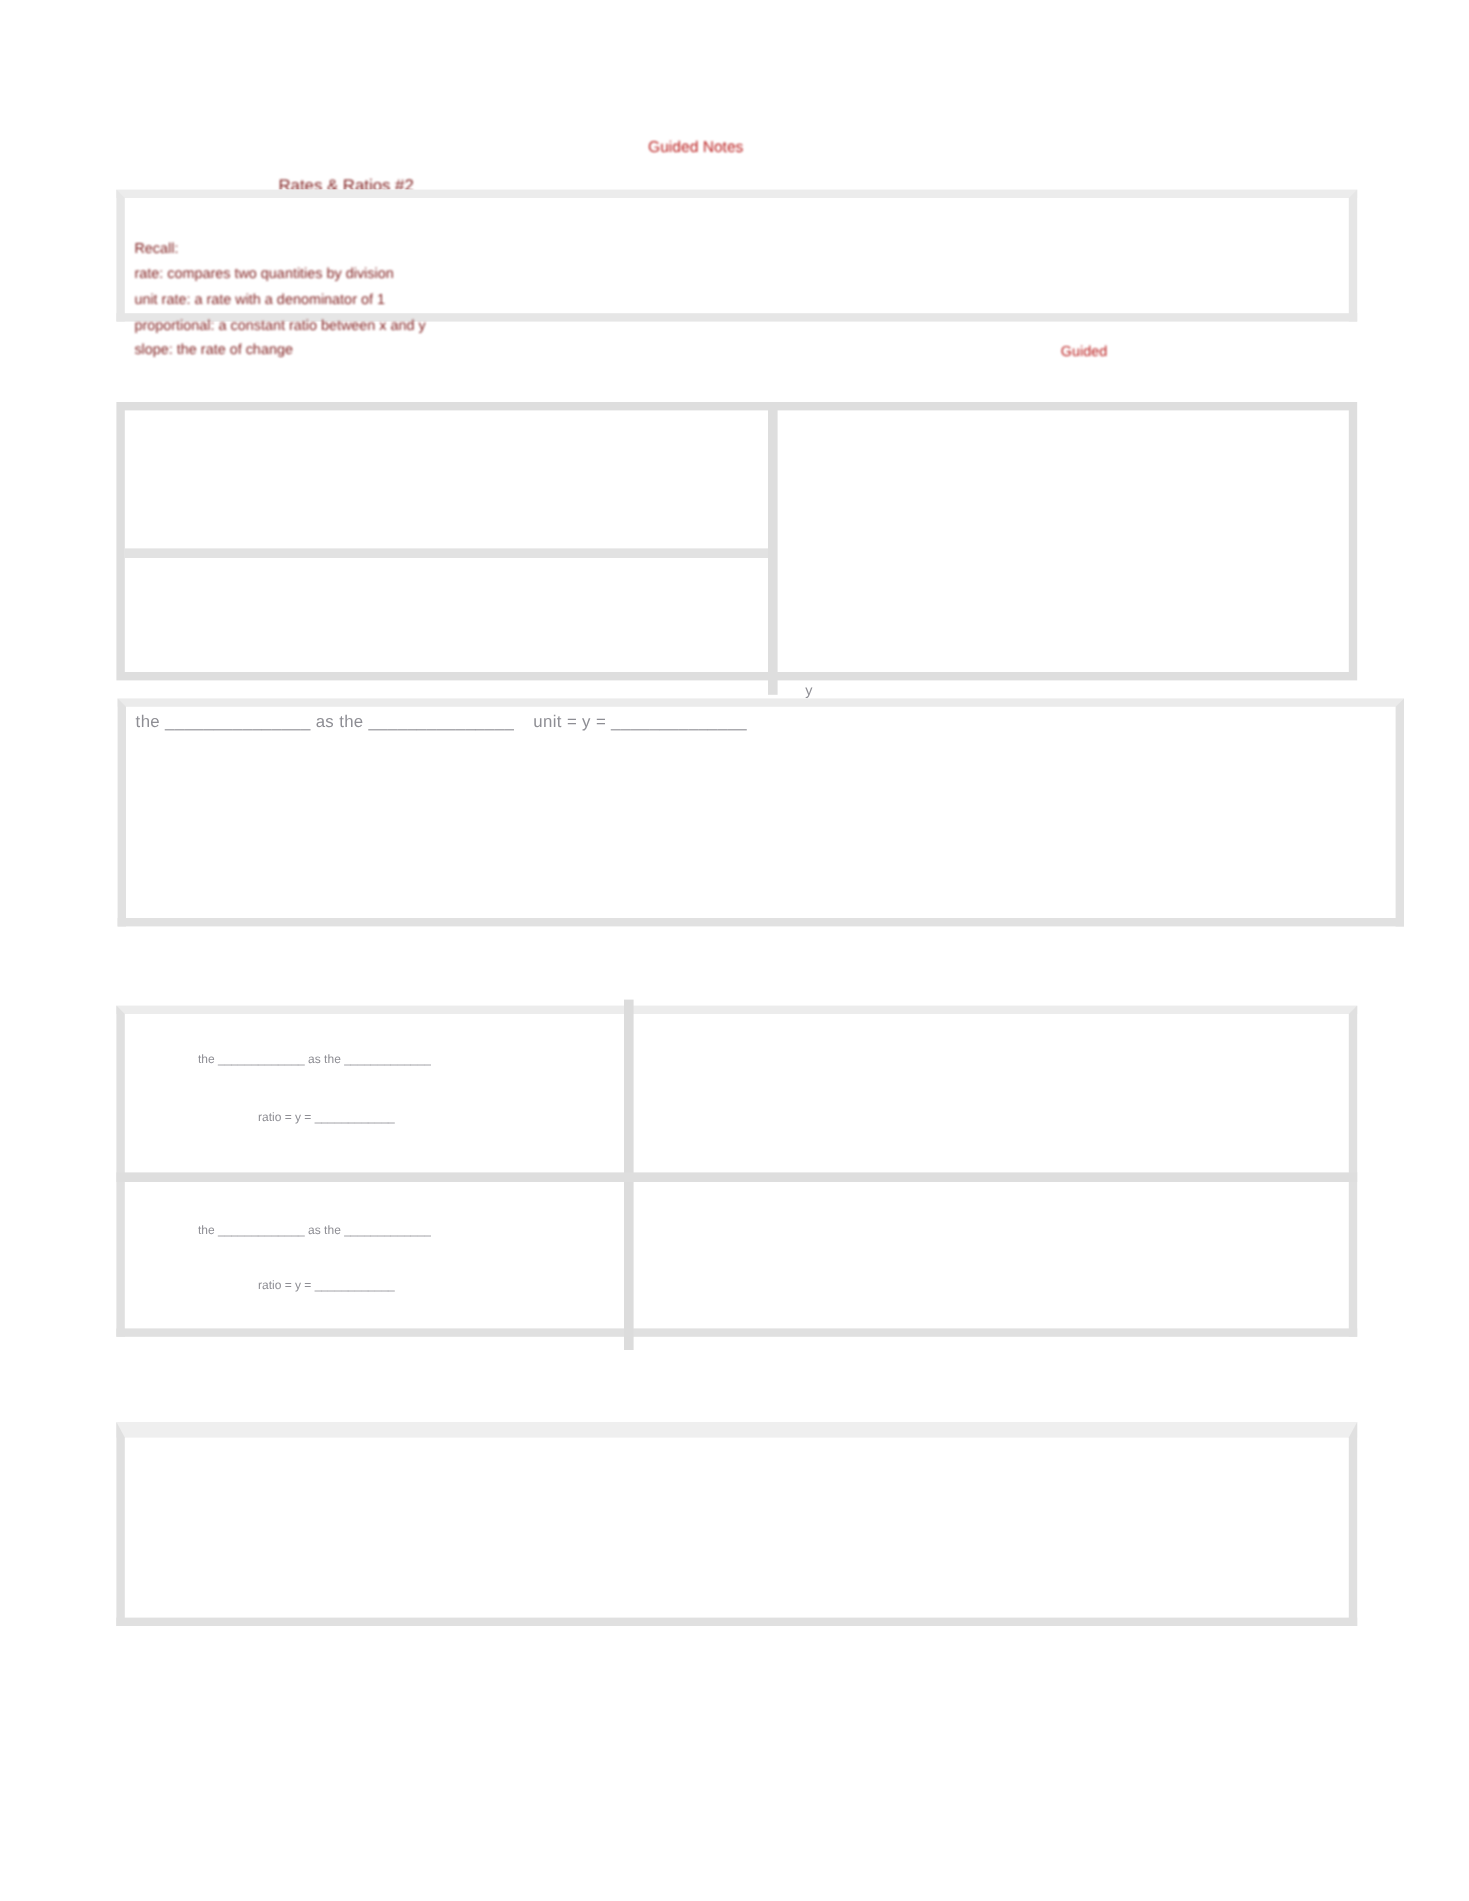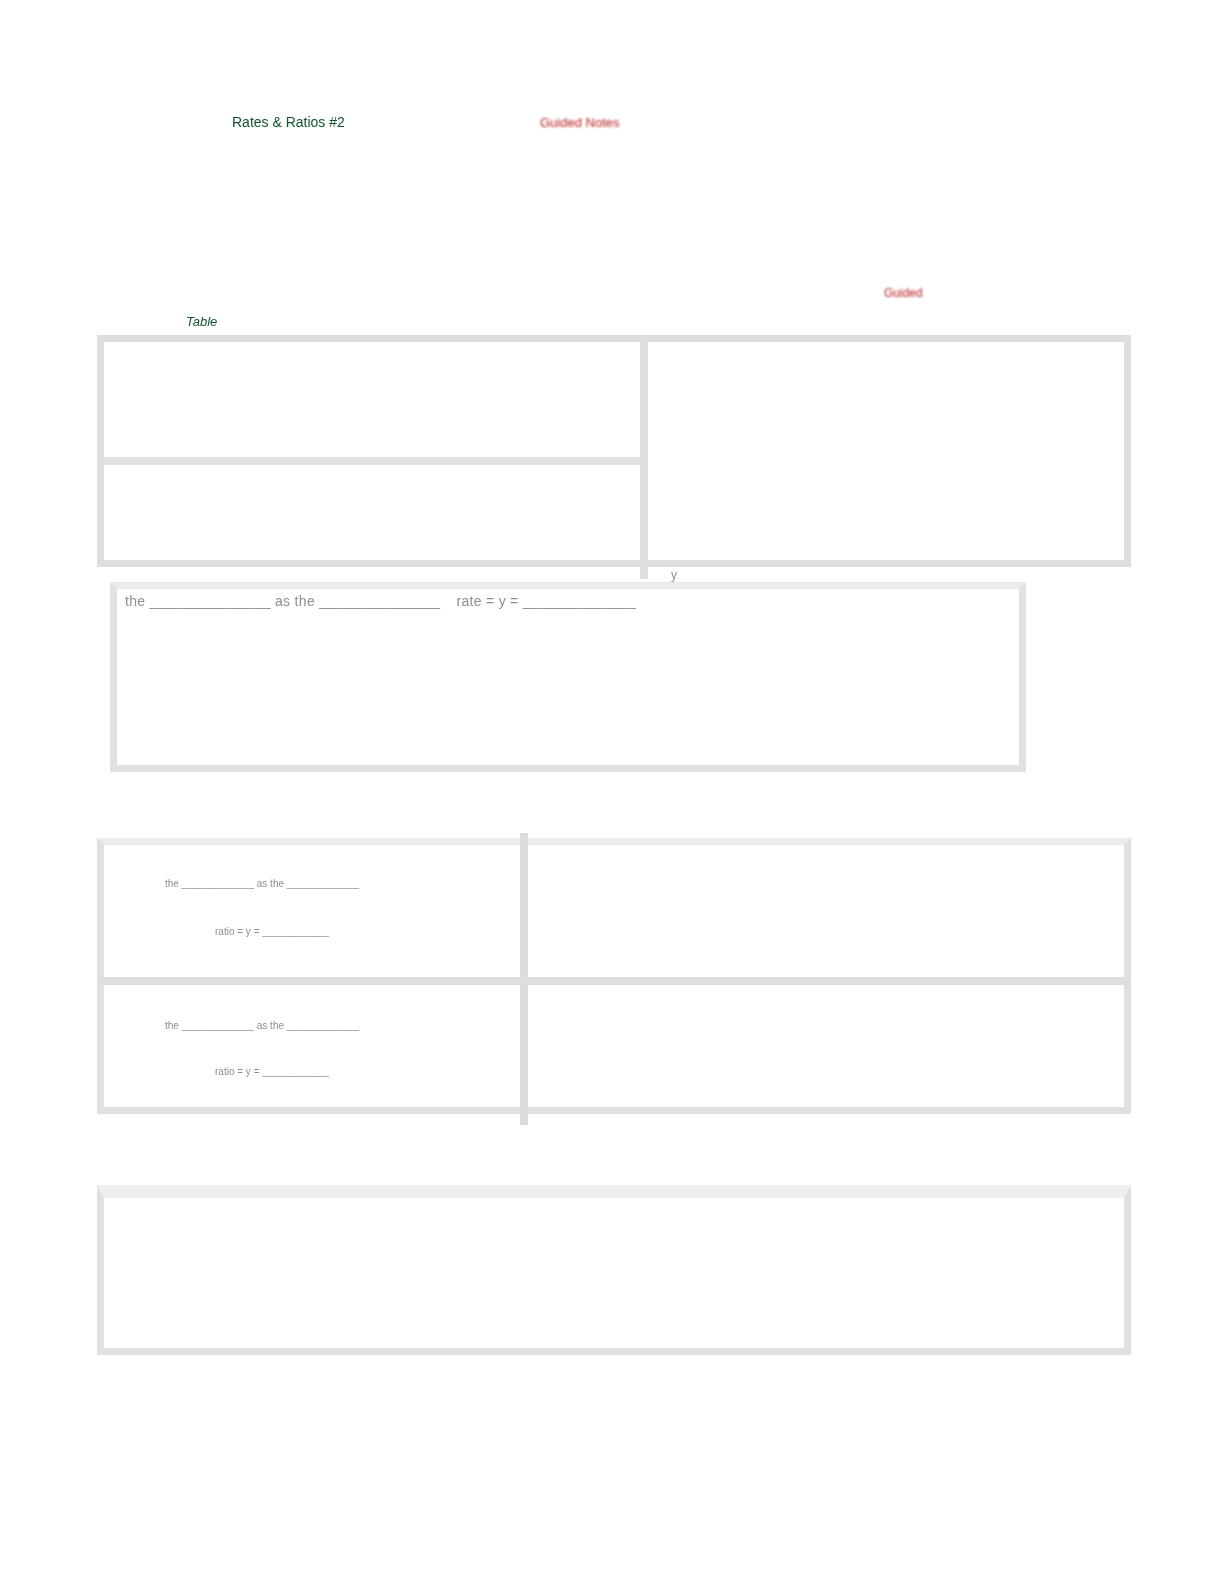--- a/index.html
+++ b/index.html
@@ -1,53 +1,60 @@
 <!DOCTYPE html>
 <html><head>
 <meta charset="utf-8">
 <style>
   html,body{margin:0;padding:0;background:#ffffff;}
   body{font-family:"Liberation Sans", sans-serif;}
   .page{position:relative;width:1224px;height:1584px;background:#ffffff;overflow:hidden;}
   .abs{position:absolute;}
-  .txt{color:#14532d;filter:blur(0.7px);white-space:nowrap;}
+  .txt{color:#7f1d1d;filter:blur(0.7px);white-space:nowrap;margin-top:32px;}
   .txt-dark{color:#8e8e94;filter:blur(0.45px);white-space:nowrap;}
   .txt-light{color:#b91c1c;filter:blur(0.8px);white-space:nowrap;}
   .box{background:#ffffff;border:7px solid #e0e0e0;box-sizing:border-box;}
   .box-a{border-color:#e6e6e6;border-top-color:#ececec;}
   .box-c{border-color:#e1e1e1;border-top-color:#ebebeb;}
   .box-e{border-color:#e0e0e0;border-top:13px solid #efefef;}
   .divider{background:#dedede;}
   .divider-h{background:#e2e2e2;}
   .frame-line{font-size:14px;letter-spacing:0.3px;}
   .info-line{font-size:12px;line-height:20px;}
   .cell-frame{font-size:10px;}
 </style>
 </head>
 <body>
 
 <div class="page">
 
   <div class="abs txt" style="left:232px;top:114px;font-size:14px;">Rates &amp; Ratios #2</div>
   <div class="abs txt-light" style="left:540px;top:115px;font-size:13px;">Guided Notes</div>
 
+  <div class="abs box box-a" style="left:97px;top:158px;width:1034px;height:110px;">
+    <div class="abs txt info-line" style="left:8px;top:0px;">Recall:</div>
+    <div class="abs txt info-line" style="left:8px;top:21px;">rate:  compares two quantities by division</div>
+    <div class="abs txt info-line" style="left:8px;top:42px;">unit rate:  a rate with a denominator of 1</div>
+    <div class="abs txt info-line" style="left:8px;top:64px;">proportional:  a constant ratio between x and y</div>
+    <div class="abs txt info-line" style="left:8px;top:84px;">slope:  the rate of change</div>
+  </div>
 
   <div class="abs txt-light" style="left:884px;top:286px;font-size:12px;">Guided</div>
   <div class="abs txt" style="left:186px;top:314px;font-size:13px;font-style:italic;">Table</div>
 
   <div class="abs box" style="left:97px;top:335px;width:1034px;height:232px;border-color:#dedede;"></div>
   <div class="abs divider" style="left:640px;top:335px;width:8px;height:244px;"></div>
   <div class="abs divider-h" style="left:104px;top:457px;width:536px;height:8px;"></div>
 
   <div class="abs txt-dark" style="left:671px;top:568px;font-size:12px;">y</div>
 
-  <div class="abs box box-c" style="left:110px;top:582px;width:916px;height:190px;">
+  <div class="abs box box-c" style="left:98px;top:582px;width:1072px;height:190px;">
     <div class="abs" style="left:8px;top:4px;display:flex;gap:16px;">
       <span class="txt-dark frame-line">the _______________  as the _______________</span>
-      <span class="txt-dark frame-line">rate = y = ______________</span>
+      <span class="txt-dark frame-line">unit = y = ______________</span>
     </div>
   </div>
 
   <div class="abs box" style="left:97px;top:838px;width:1034px;height:276px;border-color:#e0e0e0;border-top-color:#ececec;"></div>
   <div class="abs divider" style="left:520px;top:833px;width:8px;height:292px;background:#dcdcdc;"></div>
   <div class="abs divider-h" style="left:97px;top:977px;width:1034px;height:8px;background:#dedede;"></div>
 
   <div class="abs" style="left:0;top:0;">
     <div class="abs txt-dark cell-frame" style="left:165px;top:878px;">the _____________  as the _____________</div>
     <div class="abs txt-dark cell-frame" style="left:215px;top:926px;">ratio = y = ____________</div>

